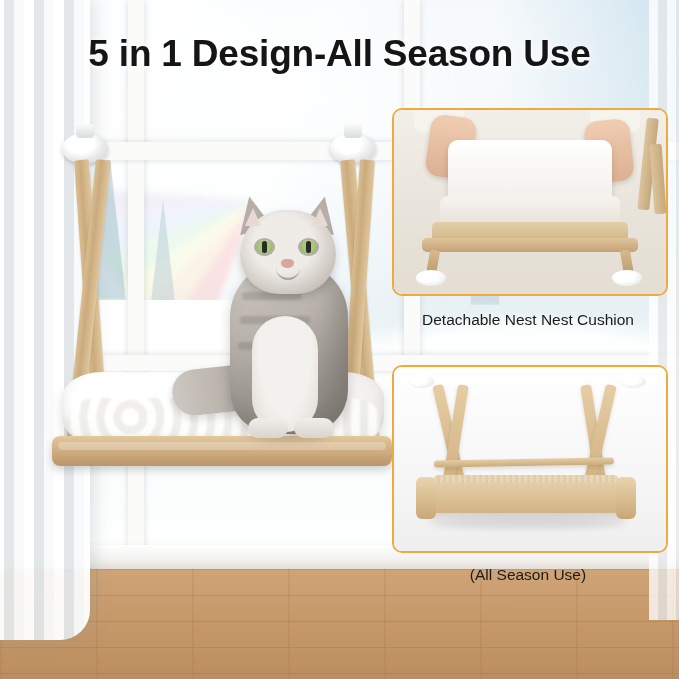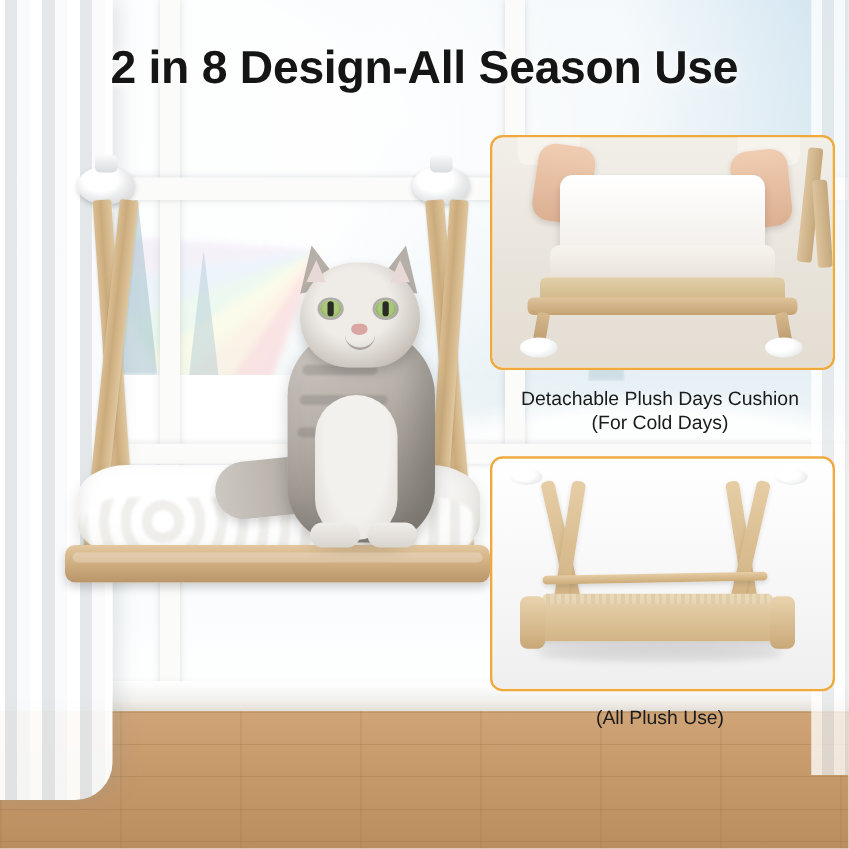--- a/index.html
+++ b/index.html
@@ -287,56 +287,55 @@
     <div class="earIn earInL"></div>
     <div class="earIn earInR"></div>
     <div class="eye eyeL"></div>
     <div class="eye eyeR"></div>
     <div class="pupil pupilL"></div>
     <div class="pupil pupilR"></div>
     <div class="nose"></div>
     <div class="mouth"></div>
   </div>
 
-  <div class="title">2 in 8 Design-All Season Use</div>
+  <div class="title">5 in 1 Design-All Season Use</div>
 
   <div class="card card1">
     <div class="c1-bg"></div>
     <div class="c1-strap c1-strapA"></div>
     <div class="c1-strap c1-strapB"></div>
     <div class="c1-sleeve c1-slL"></div>
     <div class="c1-sleeve c1-slR"></div>
     <div class="c1-hand c1-handL"></div>
     <div class="c1-hand c1-handR"></div>
     <div class="c1-plush"></div>
     <div class="c1-plush2"></div>
     <div class="c1-linen"></div>
     <div class="c1-frame"></div>
     <div class="c1-leg c1-legL"></div>
     <div class="c1-leg c1-legR"></div>
     <div class="c1-cup c1-cupL"></div>
     <div class="c1-cup c1-cupR"></div>
   </div>
   <div class="caption cap1">
-    <div>Detachable Plush Days Cushion</div>
-    <div>(For Cold Days)</div>
+    <div>Detachable Nest Nest Cushion</div>
   </div>
 
   <div class="card card2">
     <div class="c2-bg"></div>
     <div class="c2-cup c2-cupL"></div>
     <div class="c2-cup c2-cupR"></div>
     <div class="c2-bar c2-legL"></div>
     <div class="c2-bar c2-legL2"></div>
     <div class="c2-bar c2-legR"></div>
     <div class="c2-bar c2-legR2"></div>
     <div class="c2-bar c2-cross"></div>
     <div class="c2-linen"></div>
     <div class="c2-deck"></div>
     <div class="c2-endL"></div>
     <div class="c2-endR"></div>
     <div class="c2-shadow"></div>
   </div>
   <div class="caption cap2">
-    <div>(All Plush Use)</div>
+    <div>(All Season Use)</div>
   </div>
 
 </div>
 
 </body></html>

